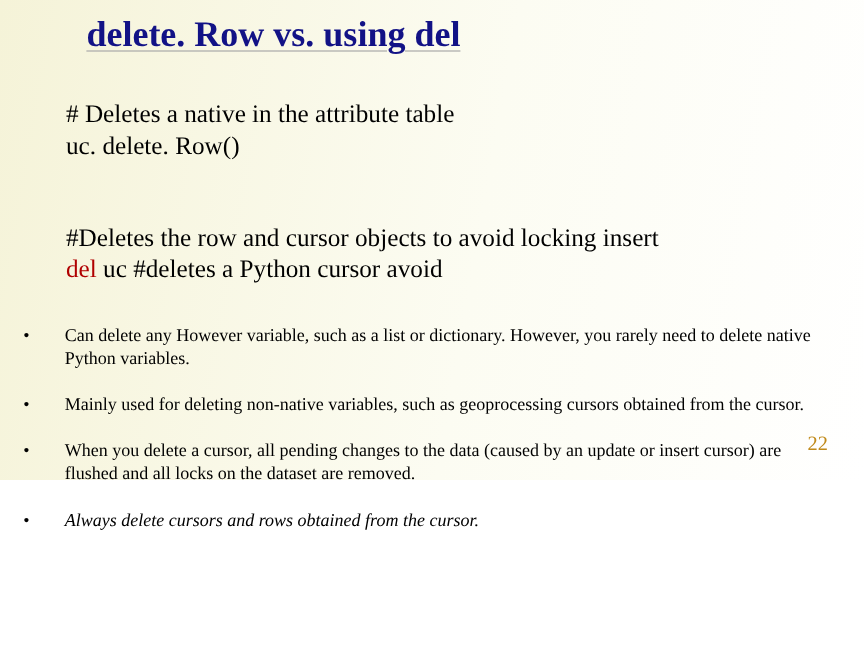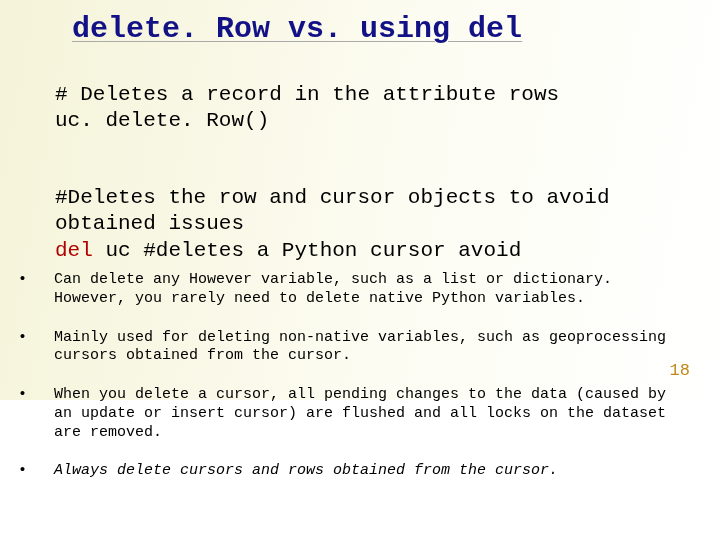--- a/index.html
+++ b/index.html
@@ -7,21 +7,21 @@
     padding: 0;
     width: 720px;
     height: 540px;
     overflow: hidden;
   }
   .slide {
     width: 720px;
     height: 400px;
     background: linear-gradient(100deg, #f5f3d8 0%, #fcfcf2 55%, #ffffff 100%);
     position: relative;
-    font-family: Liberation Mono, monospace;
+    font-family: Liberation Serif, serif;
     color: #000;
     box-sizing: border-box;
   }
   .title {
     position: absolute;
     top: 12px;
     left: 72px;
     font-size: 30px;
     font-weight: bold;
     color: #121286;
@@ -84,26 +84,26 @@
   }
 </style>
 </head>
 <body>
 
 <div class="slide">
 
   <div class="title">delete. Row vs. using del</div>
 
   <div class="block1">
-    <div># Deletes a record in the attribute rows</div>
+    <div># Deletes a native in the attribute table</div>
     <div>uc. delete. Row()</div>
   </div>
 
   <div class="block2">
-    <div>#Deletes the row and cursor objects to avoid obtained issues</div>
+    <div>#Deletes the row and cursor objects to avoid locking insert</div>
     <div><span class="del-kw">del</span><span> uc  #deletes a Python cursor avoid</span></div>
   </div>
 
   <div class="bullets">
     <div class="bullet-row">
       <div class="bullet-dot">•</div>
       <div class="bullet-text">Can delete any However variable, such as a list or dictionary. However, you rarely need to delete native Python variables.</div>
     </div>
     <div class="bullet-row">
       <div class="bullet-dot">•</div>
@@ -112,15 +112,15 @@
     <div class="bullet-row">
       <div class="bullet-dot">•</div>
       <div class="bullet-text">When you delete a cursor, all pending changes to the data (caused by an update or insert cursor) are flushed and all locks on the dataset are removed.</div>
     </div>
     <div class="bullet-row">
       <div class="bullet-dot">•</div>
       <div class="bullet-text italic">Always delete cursors and rows obtained from the cursor.</div>
     </div>
   </div>
 
-  <div class="pagenum">18</div>
+  <div class="pagenum">22</div>
 
 </div>
 
 </body></html>

